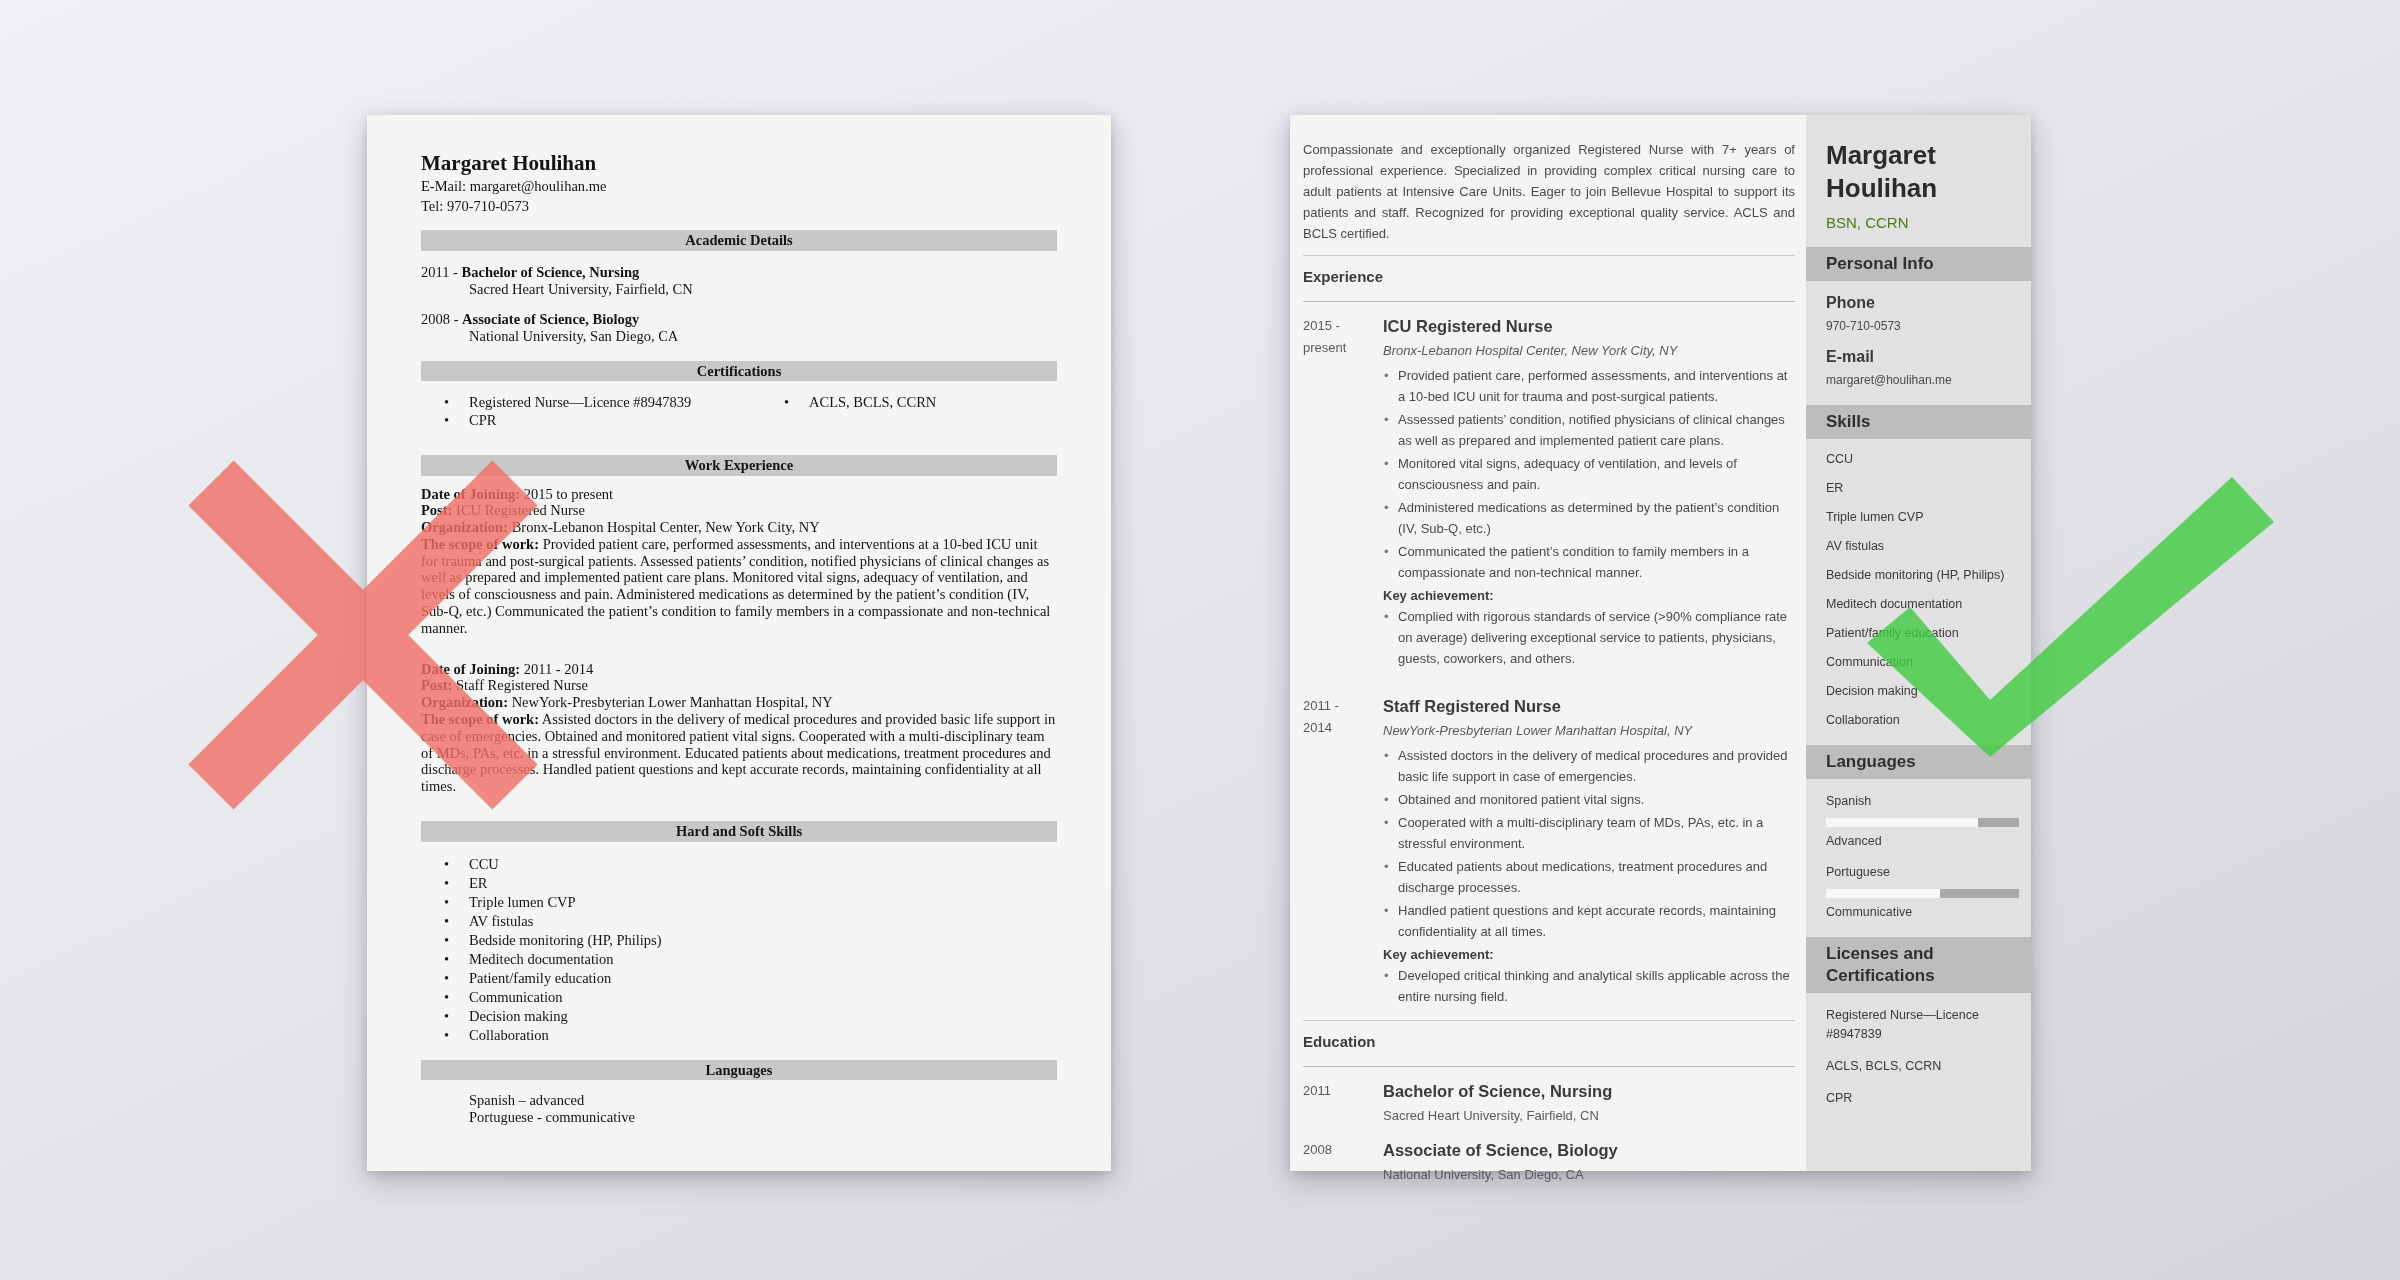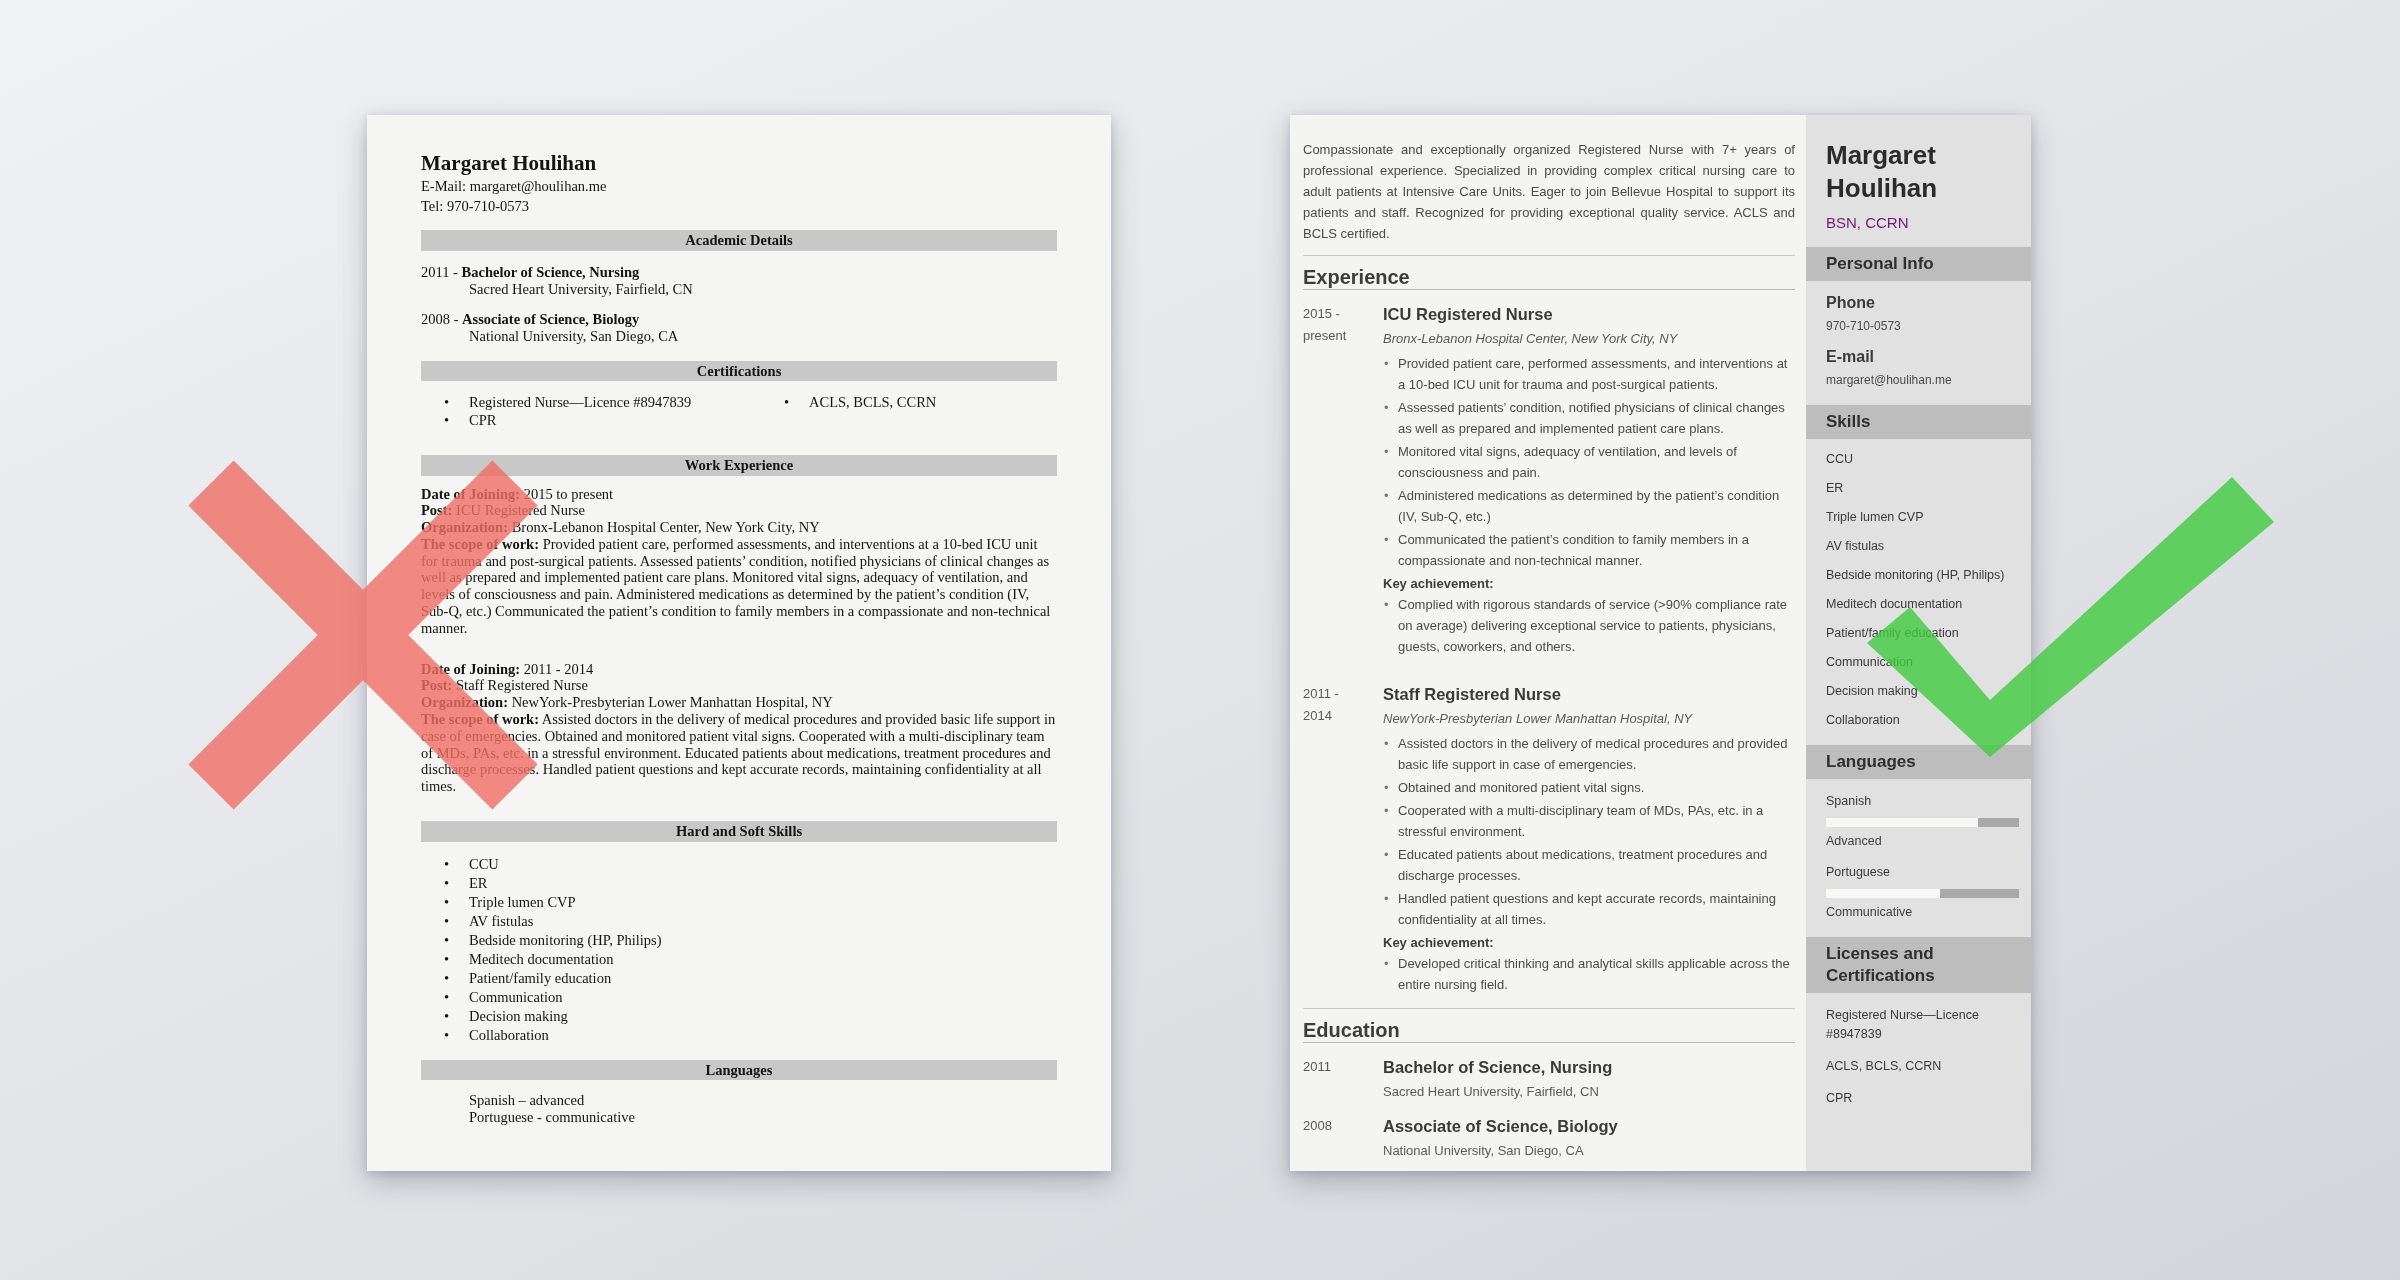--- a/index.html
+++ b/index.html
@@ -44,43 +44,43 @@
 
   
   .page-good { left:1290px; top:115px; width:741px; height:1056px; display:flex; background:#f4f4f3; }
   .gmain {
     width:516px; flex:0 0 516px; padding:24px 11px 0 13px;
     color:#4b4b4b; font-size:13px; line-height:21px;
   }
   .summary { text-align:justify; }
   .gdivider { border-top:1px solid #cacaca; margin-top:11px; }
   .gheading {
-    font-size:20px; font-weight:bold; color:#3c3c3c;
-    margin-top:9px; padding-bottom:0; border-bottom:1px solid #b9b9b9;
+    font-size:15px; font-weight:bold; color:#3c3c3c;
+    margin-top:9px; padding-bottom:12px; border-bottom:1px solid #b9b9b9;
     line-height:24px;
   }
   .gjob { display:flex; margin-top:13px;justify-content:center; }
   .gjob.second { margin-top:24px; }
   .gdates { flex:0 0 80px; color:#5a5a5a; font-size:13px; line-height:22px; }
   .gbody { flex:1; }
   .gtitle { font-size:16.5px; font-weight:bold; color:#3a3a3a; line-height:22px; }
   .gcompany { font-style:italic; color:#5a5a5a; margin:3px 0 4px; }
   .gschool { color:#5a5a5a; margin-top:3px; }
   .gbul { list-style:none; }
   .gbul li { position:relative; padding-left:15px; margin-bottom:2px; }
   .gbul li::before { content:"•"; position:absolute; left:1px; top:0; color:#777; }
   .gkey { font-weight:bold; color:#3d3d3d; }
 
   
   .gside {
     flex:1; background:#e1e1e1; padding:24px 12px 0 20px;
     color:#3a3a3a; font-size:12.5px; line-height:17px;
   }
   .sname { font-size:26px; font-weight:bold; line-height:33px; color:#2b2b2b; }
-  .screds { font-size:15px; margin-top:9px; color:#701a75; }
+  .screds { font-size:15px; margin-top:9px; color:#4d7c0f; }
   .sbar {
     background:#bdbdbd; font-weight:bold; font-size:17px; color:#2f2f2f;
     margin:16px -12px 12px -20px; padding:6px 12px 6px 20px; line-height:22px;
   }
   .slabel { font-weight:bold; font-size:16px; margin-top:13px; }
   .svalue { font-size:12px; color:#4a4a4a; margin-top:7px; }
   .sskill { margin-top:12px; }
   .slang-name { margin-top:14px; }
   .strack { height:9px; background:#a9a9a9; margin-top:8px; }
   .sfill { height:9px; background:#f7f7f6; }

